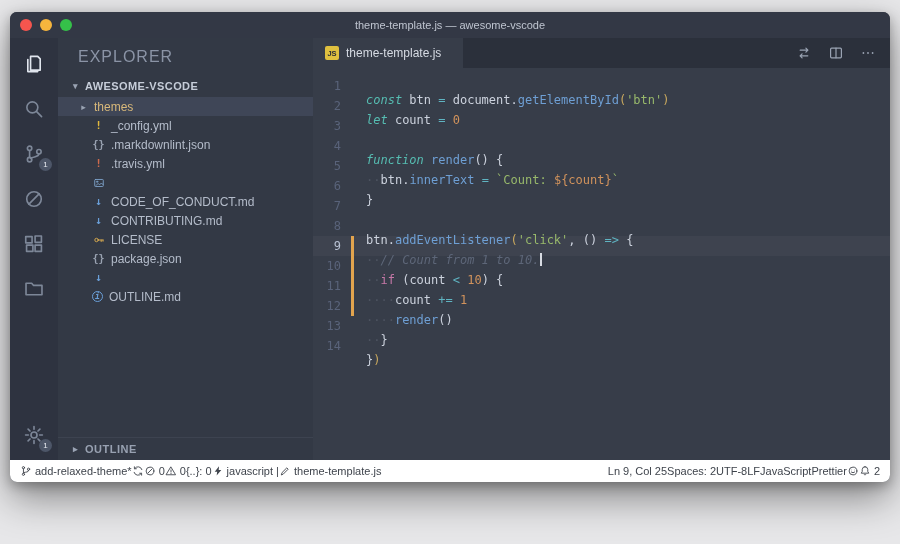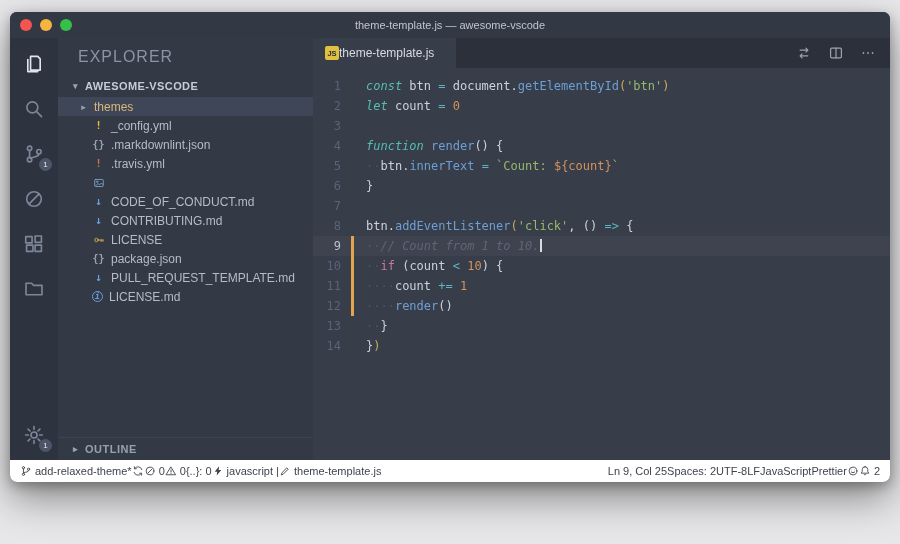--- a/index.html
+++ b/index.html
@@ -31,34 +31,34 @@
   .tree-row.folder{padding-left:21px;}
   .tree-row.folder .flabel{color:#d8b87a;}
   .fi{width:13px;display:inline-flex;align-items:center;justify-content:center;flex:none;font-family:"DejaVu Sans Mono",monospace;font-size:11px;font-weight:bold;}
   .fi.braces{color:#9aa3b2;font-size:10px;}
   .fi.info{width:11px;height:11px;border:1px solid #6a9fd8;border-radius:50%;color:#6a9fd8;font-size:8px;font-style:italic;box-sizing:border-box;}
   .fi.svgi svg{width:12px;height:12px;display:block;}
   .sb-outline{height:22px;display:flex;align-items:center;gap:5px;padding-left:13px;border-top:1px solid #3d4350;font-size:11px;font-weight:bold;letter-spacing:.5px;color:#98a1b1;flex:none;cursor:pointer;}
   
   .editor-col{flex:1;display:flex;flex-direction:column;min-width:0;background:#373d49;}
   .tabbar{height:30px;background:#2b303b;flex:none;display:flex;align-items:stretch;}
-  .tab{display:flex;align-items:center;gap:0;padding:0 22px 0 12px;background:#373d49;font-size:12px;color:#d6dbe3;cursor:pointer;}
+  .tab{display:flex;align-items:center;gap:7px;padding:0 22px 0 12px;background:#373d49;font-size:12px;color:#d6dbe3;cursor:pointer;}
   .js-badge{width:14px;height:14px;background:#dfc03f;color:#2a2d35;font-size:7.5px;font-weight:bold;display:flex;align-items:center;justify-content:center;border-radius:2px;flex:none;font-family:"Liberation Sans",sans-serif;}
   .tab-actions{margin-left:auto;display:flex;align-items:center;gap:16px;padding-right:14px;color:#9aa3b3;}
   .act{width:16px;height:16px;cursor:pointer;display:flex;}
   .act svg{width:16px;height:16px;display:block;}
   
   .editor{flex:1;position:relative;font-family:"DejaVu Sans Mono",monospace;font-size:12px;padding-top:8px;overflow:hidden;cursor:text;}
   .line{display:flex;height:20px;line-height:20px;}
   .line.current{background:rgba(255,255,255,.035);}
   .gutter{width:38px;flex:none;text-align:right;color:#59637a;padding-right:10px;box-sizing:border-box;cursor:pointer;}
   .gutter.cur{color:#b8c1d3;}
   .gitbar{width:3px;flex:none;}
   .gitbar.mod{background:#e2a44e;}
-  .ltext{white-space:pre;padding-left:12px;}
+  .ltext{white-space:pre;padding-left:12px;margin-top:14px;}
   .kw{color:#56bdb2;font-style:italic;}
   .kw2{color:#c678a8;}
   .fn{color:#6e9fd4;}
   .str{color:#98b96b;}
   .num{color:#d2935c;}
   .interp{color:#d2935c;}
   .op{color:#5fb4c2;}
   .fg{color:#ccd2dd;}
   .cm{color:#5d6678;font-style:italic;}
   .ws{color:rgba(190,200,220,.16);}
@@ -202,25 +202,24 @@
               </svg>
             </span>
             <span class="flabel">LICENSE</span>
           </div>
           <div class="tree-row">
             <span class="fi braces">{}</span>
             <span class="flabel">package.json</span>
           </div>
           <div class="tree-row">
             <span class="fi" style="color:#6a9fd8">↓</span>
-            <span class="flabel">PULL_REQUEST_TEMPLATE.md</span>
           </div>
           <div class="tree-row">
             <span class="fi info">i</span>
-            <span class="flabel">LICENSE.md</span>
+            <span class="flabel">OUTLINE.md</span>
           </div>
         </div>
       <div class="sb-outline">
         <span class="chev">▸</span>
         <span>OUTLINE</span>
       </div>
     </div>
 
     <div class="editor-col">
       <div class="tabbar">

